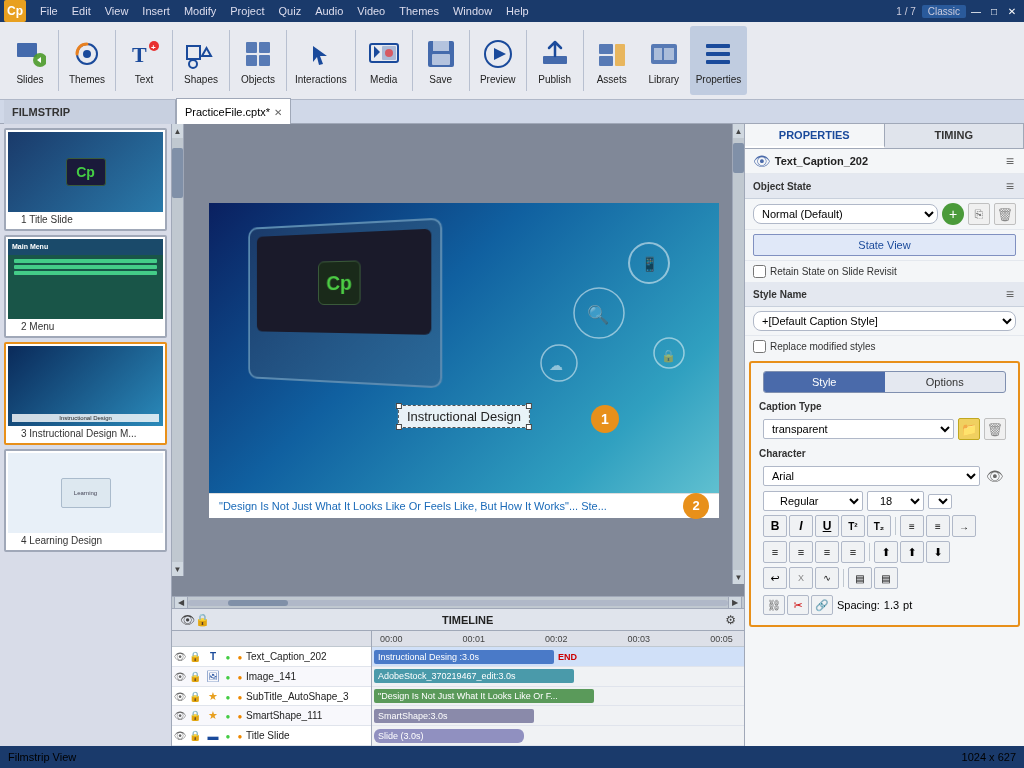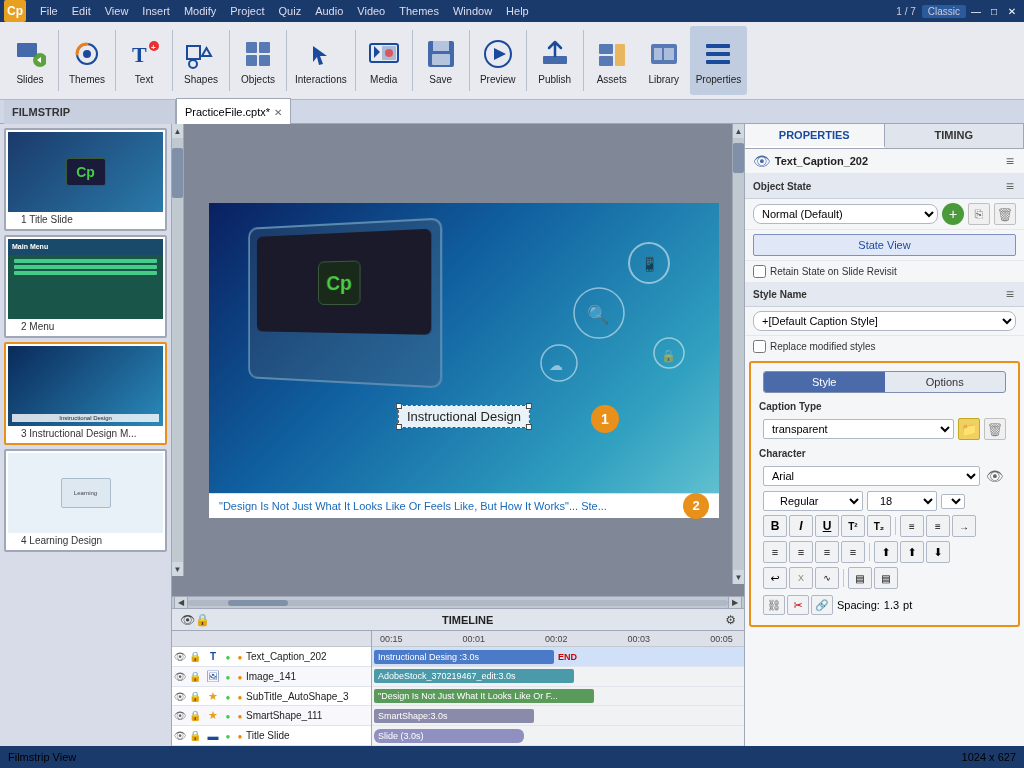--- a/index.html
+++ b/index.html
@@ -155,21 +155,21 @@
     .folder-btn { width: 22px; height: 22px; background: #f0d060; border: 1px solid #c0a820; border-radius: 2px; display: flex; align-items: center; justify-content: center; cursor: pointer; font-size: 13px; }
     .delete-btn { width: 22px; height: 22px; background: #f0f0f0; border: 1px solid #c0c0c0; border-radius: 2px; display: flex; align-items: center; justify-content: center; cursor: pointer; color: #888; font-size: 13px; }
 
     
     .char-section { padding: 4px 8px; }
     .char-font-row { display: flex; align-items: center; gap: 4px; margin-bottom: 4px; }
     .font-select { flex: 1; border: 1px solid #b0b8c8; border-radius: 2px; padding: 2px 4px; font-size: 11px; background: white; }
     .eye-btn { width: 22px; height: 22px; display: flex; align-items: center; justify-content: center; cursor: pointer; color: #666; font-size: 14px; }
     .font-style-row { display: flex; align-items: center; gap: 4px; margin-bottom: 4px; }
     .style-select { width: 100px; border: 1px solid #b0b8c8; border-radius: 2px; padding: 2px 12px; font-size: 11px; background: white; }
-    .size-select { width: 70px; border: 1px solid #b0b8c8; border-radius: 2px; padding: 2px 8px; font-size: 11px; background: white; }
+    .size-select { width: 57px; border: 1px solid #b0b8c8; border-radius: 2px; padding: 2px 8px; font-size: 11px; background: white; }
     .format-row { display: flex; align-items: center; gap: 2px; margin-bottom: 4px; }
     .fmt-btn {
       width: 24px; height: 22px; border: 1px solid #b0b8c8; background: #f0f2f4; border-radius: 2px; display: flex; align-items: center; justify-content: center; cursor: pointer; font-size: 12px; font-weight: bold;
     }
     .fmt-btn.bold { font-weight: 900; }
     .fmt-btn.italic { font-style: italic; }
     .fmt-btn.underline { text-decoration: underline; }
     .fmt-sep { width: 1px; height: 18px; background: #c0c8d0; margin: 0 2px; }
     .align-row { display: flex; align-items: center; gap: 2px; margin-bottom: 4px; }
     .align-btn { width: 24px; height: 22px; border: 1px solid #b0b8c8; background: #f0f2f4; border-radius: 2px; display: flex; align-items: center; justify-content: center; cursor: pointer; font-size: 11px; }
@@ -546,21 +546,21 @@
             <div class="track-lock">🔒</div>
             <div class="track-icon">▬</div>
             <div class="track-dot1"><span class="dot-green">●</span></div>
             <div class="track-dot2"><span class="dot-orange">●</span></div>
             <div class="track-name">Title Slide</div>
           </div>
         </div>
 
         <div class="timeline-time">
           <div class="time-ruler">
-            <span>00:15</span>
+            <span>00:00</span>
             <span>00:01</span>
             <span>00:02</span>
             <span>00:03</span>
             <span>00:05</span>
           </div>
 
           <div class="bar-row" style="background:#d0e0f8;">
             <div class="bar bar-blue" style="width:180px;">Instructional Desing :3.0s</div>
             <span class="bar-end">END</span>
           </div>

